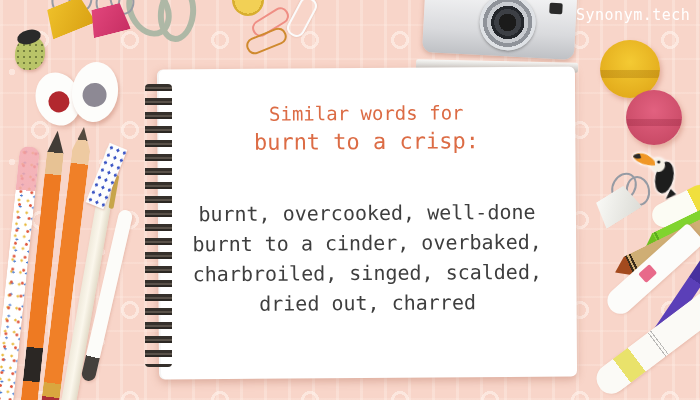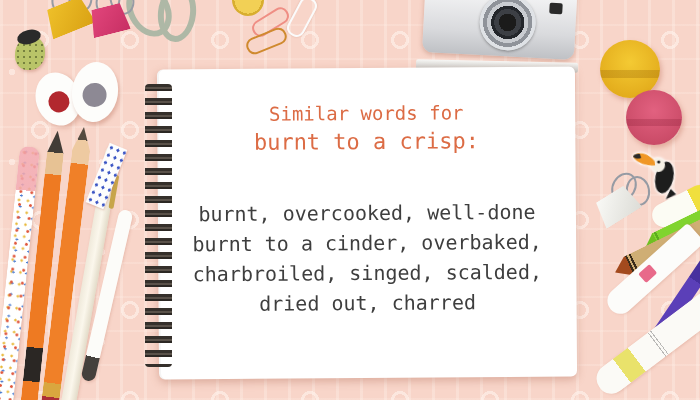--- a/index.html
+++ b/index.html
@@ -212,14 +212,15 @@
     <div class="heading2">burnt to a crisp:</div>
     <div class="synonyms">
       <div>burnt, overcooked, well-done</div>
       <div>burnt to a cinder, overbaked,</div>
       <div>charbroiled, singed, scalded,</div>
       <div>dried out, charred</div>
     </div>
   </div>
   <div class="abs spiral"></div>
 
+  <div class="abs brand">Synonym.tech</div>
 
 </div>
 
 </body></html>

